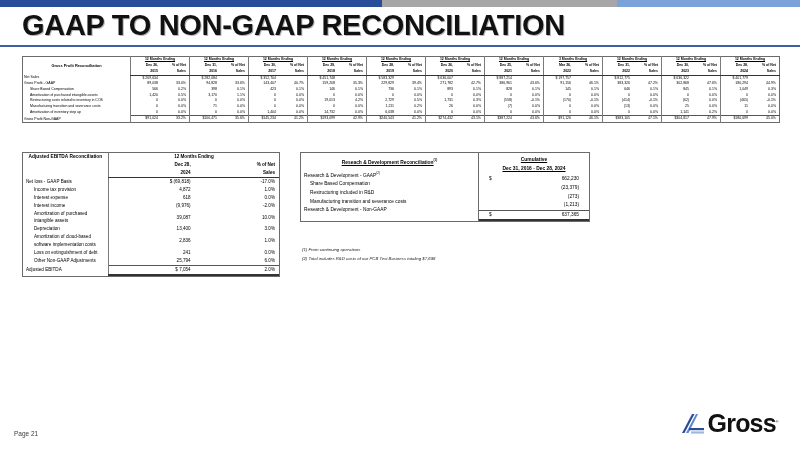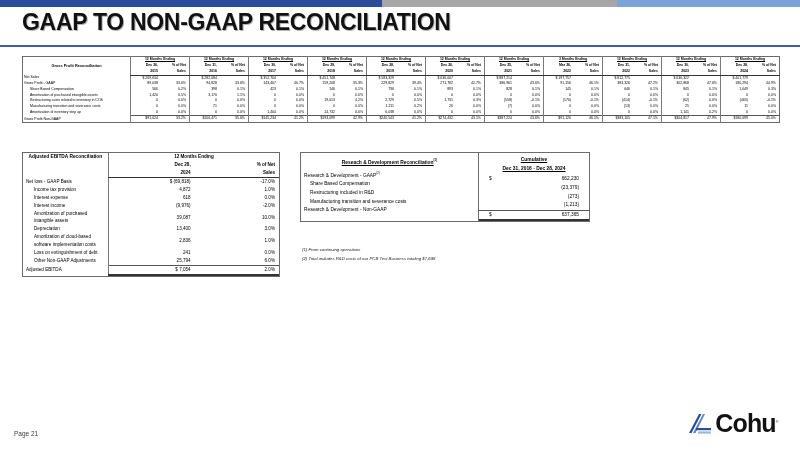--- a/index.html
+++ b/index.html
@@ -13,21 +13,21 @@
   }
   
   .topbar { position:absolute; top:0; left:0; width:800px; height:7px; display:flex; }
   .topbar .seg1 { width:382px; background:#2a4d9b; }
   .topbar .seg2 { width:235px; background:#a6a6a6; }
   .topbar .seg3 { flex:1; background:#7ba2d9; }
 
   
   .title {
     position:absolute; top:9px; left:22px;
-    font-size:23px; font-weight:bold; letter-spacing:-0.3px;
+    font-size:29px; font-weight:bold; letter-spacing:-0.3px;
     color:#111; white-space:nowrap;
     text-shadow:1px 1px 0 rgba(120,120,120,0.55);
   }
   .title-rule { position:absolute; top:45px; left:0; width:800px; height:2px; background:#2a4d9b; opacity:0.9; }
 
   
   .gp-wrap { position:absolute; top:56px; left:22px; width:758px; }
   table.gp { border-collapse:collapse; table-layout:fixed; width:758px; font-size:3.5px; }
   table.gp td, table.gp th { padding:0; margin:0; line-height:1.62; font-weight:normal; }
   .gp .lblcol { width:108px; }
@@ -514,14 +514,14 @@
 <div class="page-num">Page 21</div>
 <div class="logo">
   <div class="logo-mark">
     <svg width="26" height="22" viewBox="0 0 26 22">
       <polygon points="2,20 12,1 14.5,1 4.5,20" fill="#2a4d9b"></polygon>
       <polygon points="6,20 16,1 18,1 8.5,20" fill="#5b86c9"></polygon>
       <rect x="9" y="15" width="15" height="2.2" fill="#2a4d9b"></rect>
       <rect x="11" y="18.4" width="13" height="2.2" fill="#9db8dd"></rect>
     </svg>
   </div>
-  <div class="logo-text"><span>Cohu</span><span class="logo-tm">®</span></div>
+  <div class="logo-text"><span>Gross</span><span class="logo-tm">®</span></div>
 </div>
 
 </body></html>

